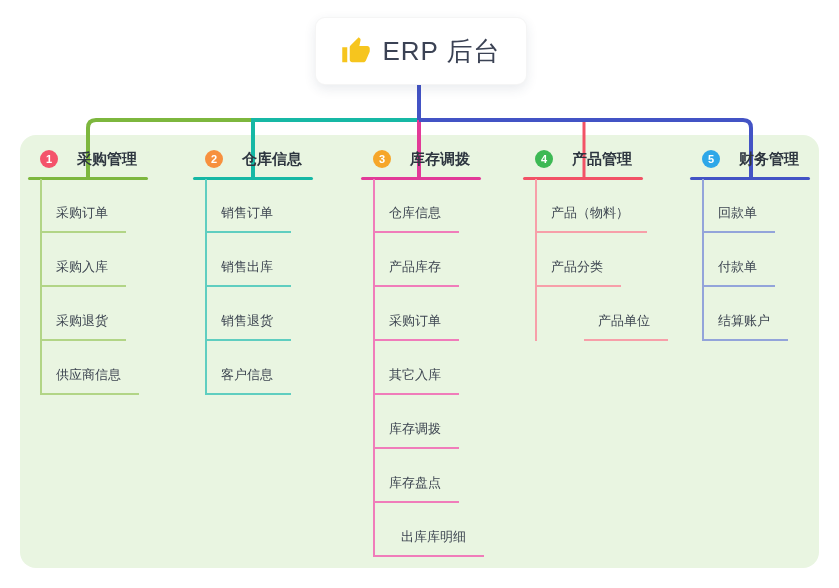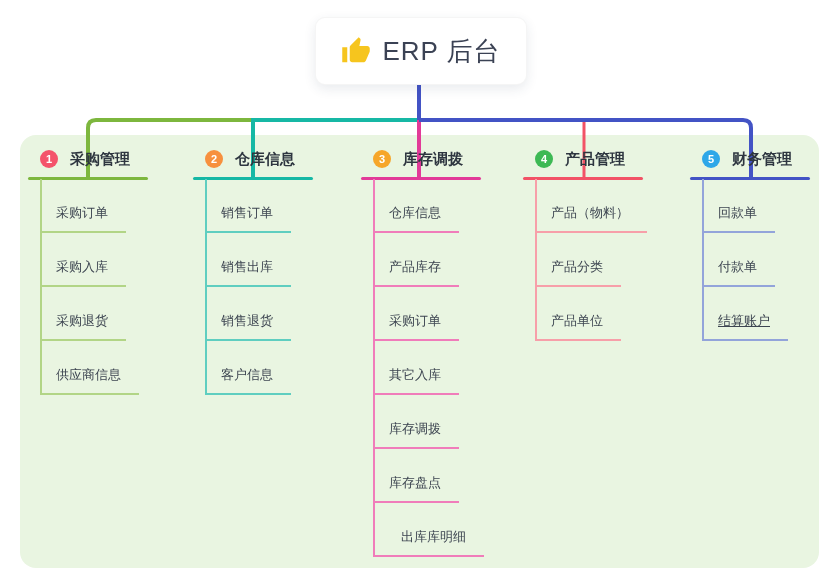--- a/index.html
+++ b/index.html
@@ -67,21 +67,21 @@
   }
   .badge {
     width: 18px; height: 18px;
     border-radius: 50%;
     color: #ffffff;
     font-size: 11px; font-weight: 700;
     line-height: 18px; text-align: center;
     flex: 0 0 auto;
   }
   .title-text {
-    margin-left: 12px;
+    margin-left: 19px;
     font-size: 15px;
     font-weight: 700;
     white-space: nowrap;
   }
   .title-underline {
     position: absolute;
     left: 0; top: 31px;
     width: 120px; height: 3px;
     border-radius: 2px;
   }
@@ -207,37 +207,37 @@
     </div>
     <div class="title-underline" style="background: rgb(242, 82, 102);"></div>
     <div class="children" style="border-left-color: rgb(247, 159, 169);">
         <div class="child-row">
           <span class="child-label" style="border-bottom-color: rgb(247, 159, 169); color: rgb(61, 69, 81);">产品（物料）</span>
         </div>
         <div class="child-row">
           <span class="child-label" style="border-bottom-color: rgb(247, 159, 169); color: rgb(61, 69, 81);">产品分类</span>
         </div>
         <div class="child-row">
-          <span class="child-label" style="border-bottom-color: rgb(247, 159, 169); color: rgb(61, 69, 81);">产品单位</span>
+          <span class="child-label" style="border-bottom-color: rgb(247, 159, 169); color: rgb(61, 69, 81); margin-left: 47px;">产品单位</span>
         </div>
       </div>
   </div>
 
   <div class="column col-4">
     <div class="branch-title">
       <span class="badge" style="background: rgb(46, 167, 232);">5</span>
       <span class="title-text" style="color: rgb(46, 54, 64);">财务管理</span>
     </div>
     <div class="title-underline" style="background: rgb(67, 83, 197);"></div>
     <div class="children" style="border-left-color: rgb(147, 164, 218);">
         <div class="child-row">
           <span class="child-label" style="border-bottom-color: rgb(147, 164, 218); color: rgb(61, 69, 81);">回款单</span>
         </div>
         <div class="child-row">
           <span class="child-label" style="border-bottom-color: rgb(147, 164, 218); color: rgb(61, 69, 81);">付款单</span>
         </div>
         <div class="child-row">
-          <span class="child-label" style="border-bottom-color: rgb(147, 164, 218); color: rgb(61, 69, 81); text-decoration: underline;">结算账户</span>
+          <span class="child-label" style="border-bottom-color: rgb(147, 164, 218); color: rgb(61, 69, 81);">结算账户</span>
         </div>
       </div>
   </div>
 
 </div>
 
 </body></html>

